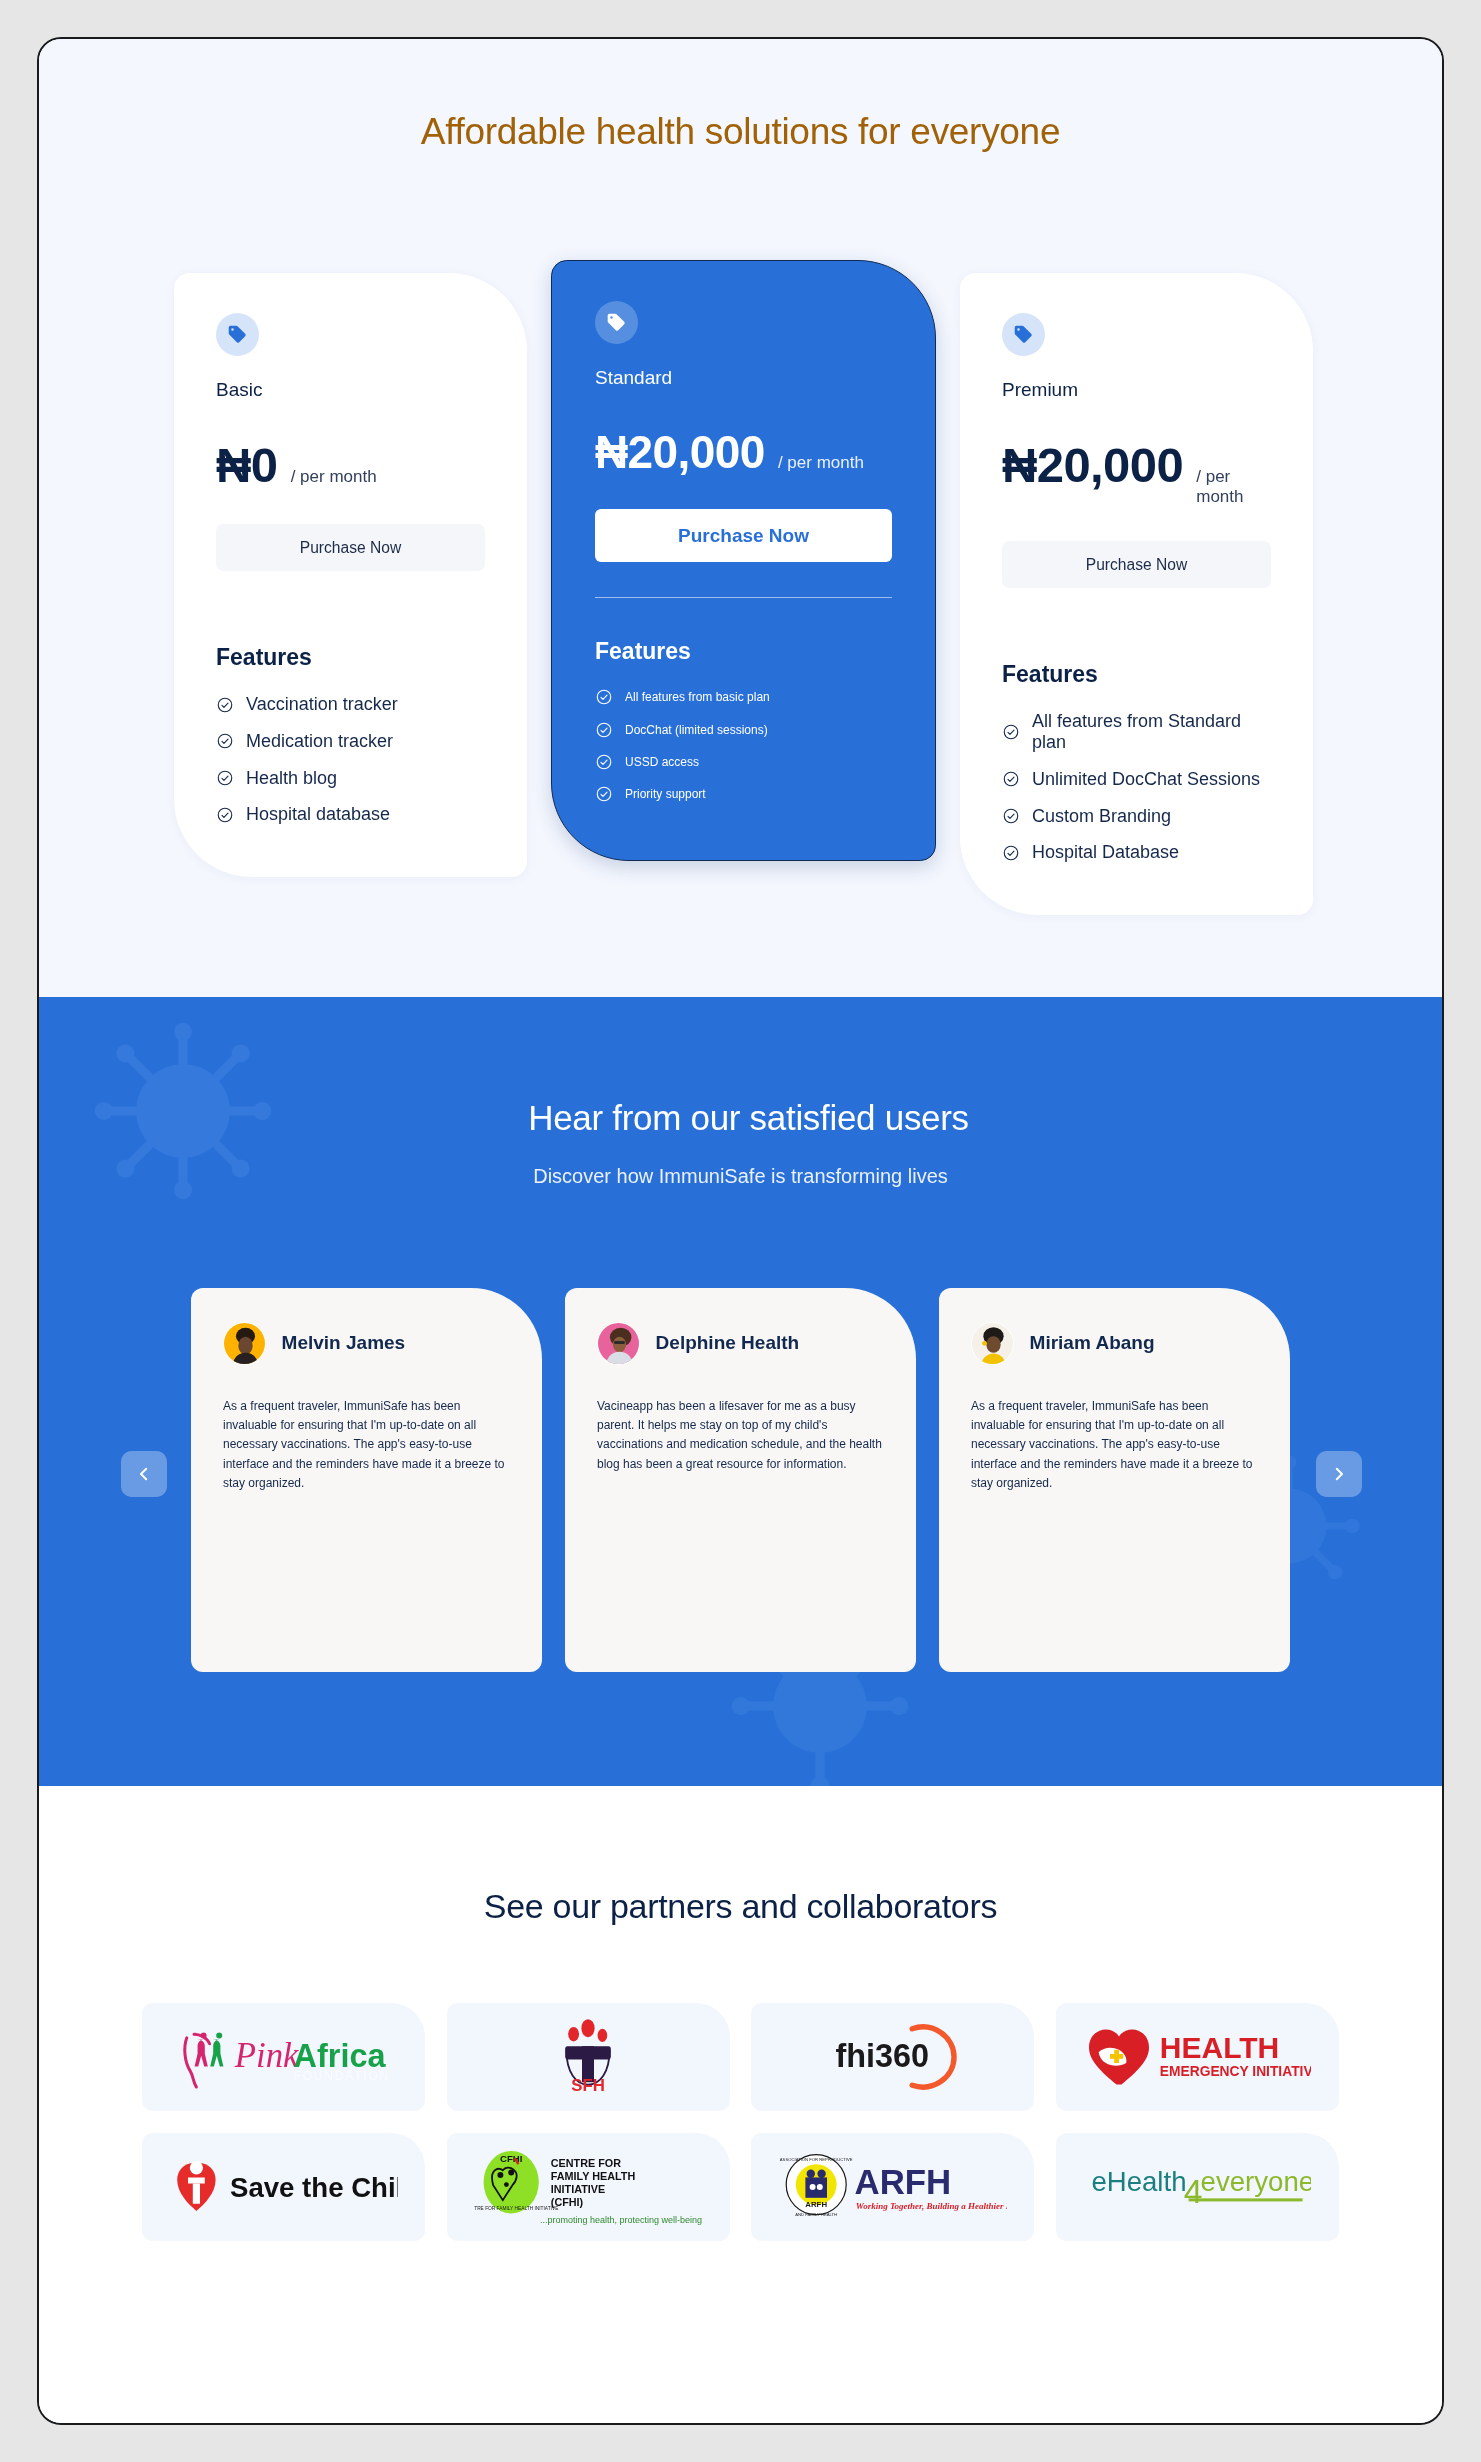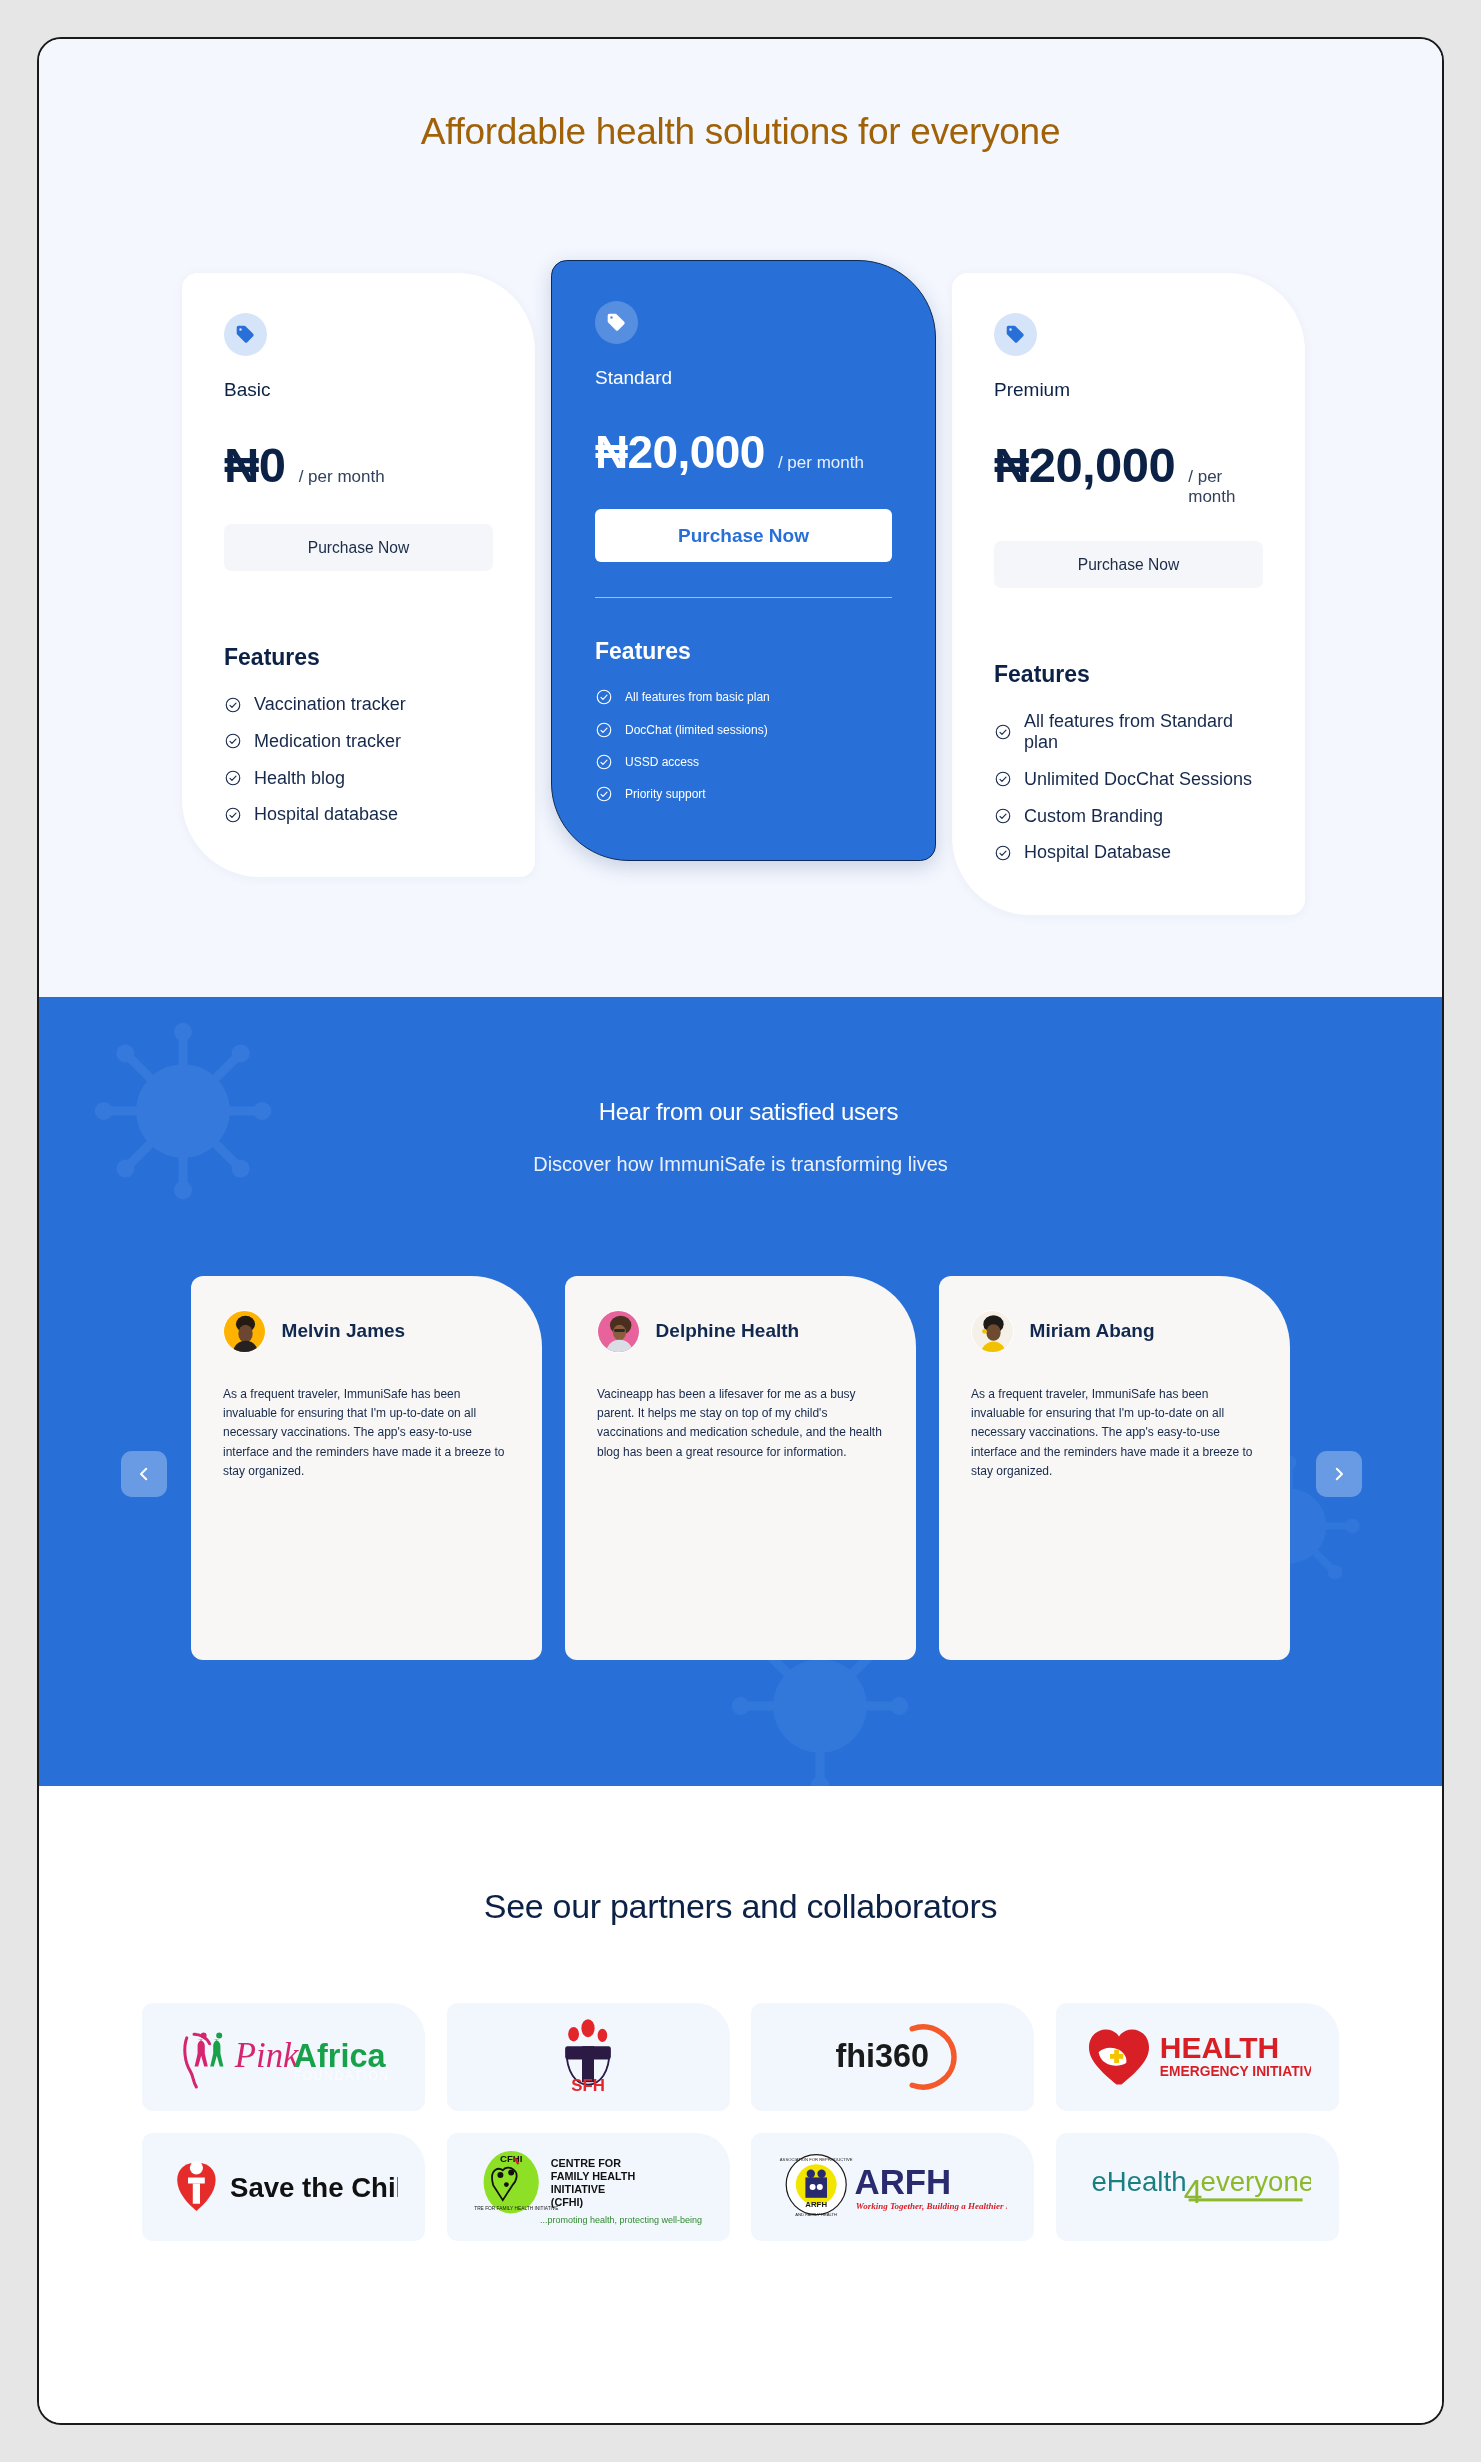--- a/index.html
+++ b/index.html
@@ -40,21 +40,21 @@
     color: #a16207;
     letter-spacing: -0.3px;
   }
 
   .plans-row {
     position: relative;
     display: flex;
     justify-content: center;
     align-items: flex-start;
     margin-top: 107px;
-    gap: 16px;
+    gap: 24px;
     margin-left: 6px;
   }
 
   
   .plan-card {
     position: relative;
     width: 353px;
     padding: 40px 42px 44px 42px;
   }
   .plan-card.basic,
@@ -176,21 +176,21 @@
   }
   .virus-deco { position: absolute; opacity: 0.10; pointer-events: none; }
   .virus-1 { left: 54px;  top: 24px;  width: 180px; }
   .virus-2 { left: 691px; top: 619px; width: 180px; opacity:0.07; }
   .virus-3 { left: 1178px; top: 457px; width: 144px; opacity:0.06; }
 
   .testimonials-title {
     position: relative;
     text-align: center;
     color: #FFFFFF;
-    font-size: 24px;
+    font-size: 35px;
     font-weight: 400;
     letter-spacing: -0.3px;
     margin-left: 16px;
   }
   .testimonials-sub {
     position: relative;
     text-align: center;
     color: #EAF1FC;
     font-size: 20px;
     margin-top: 26.5px;

